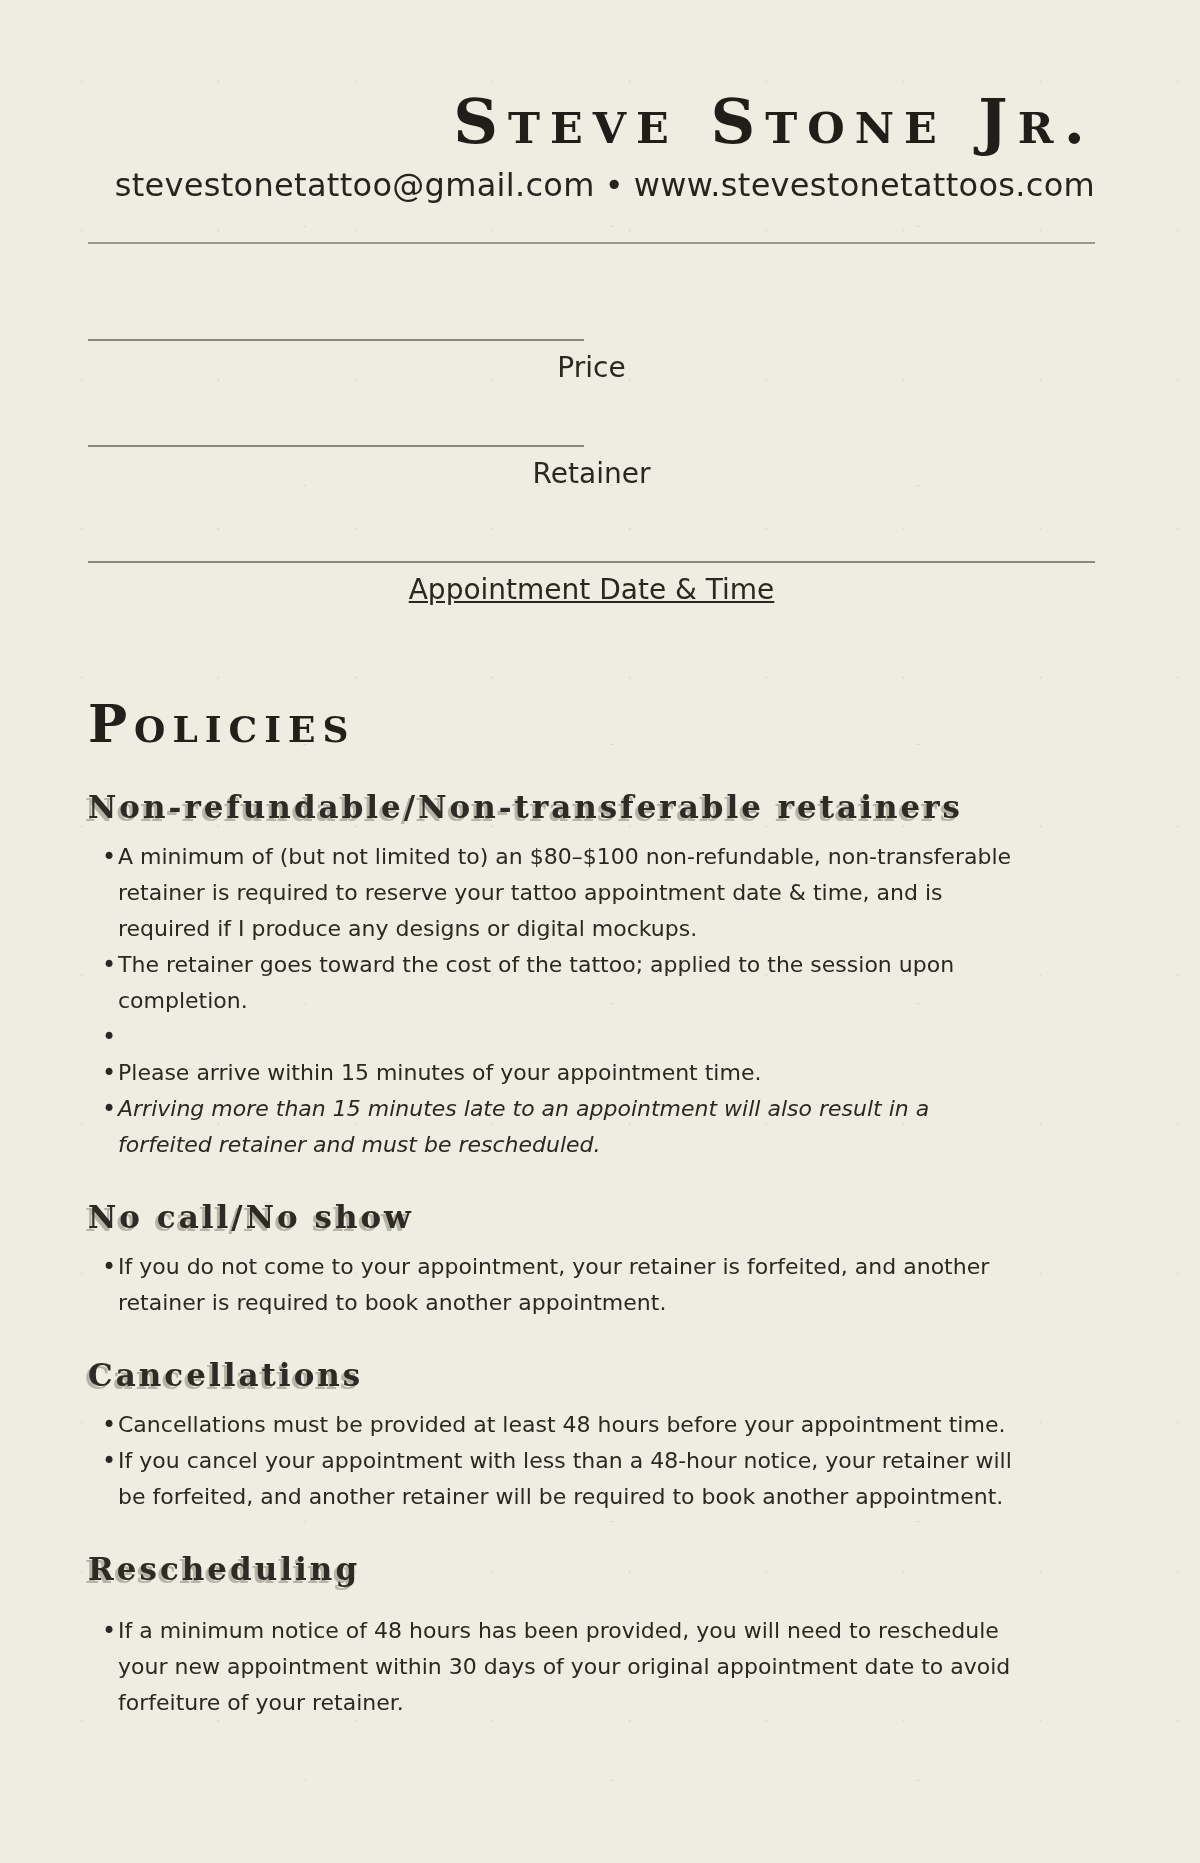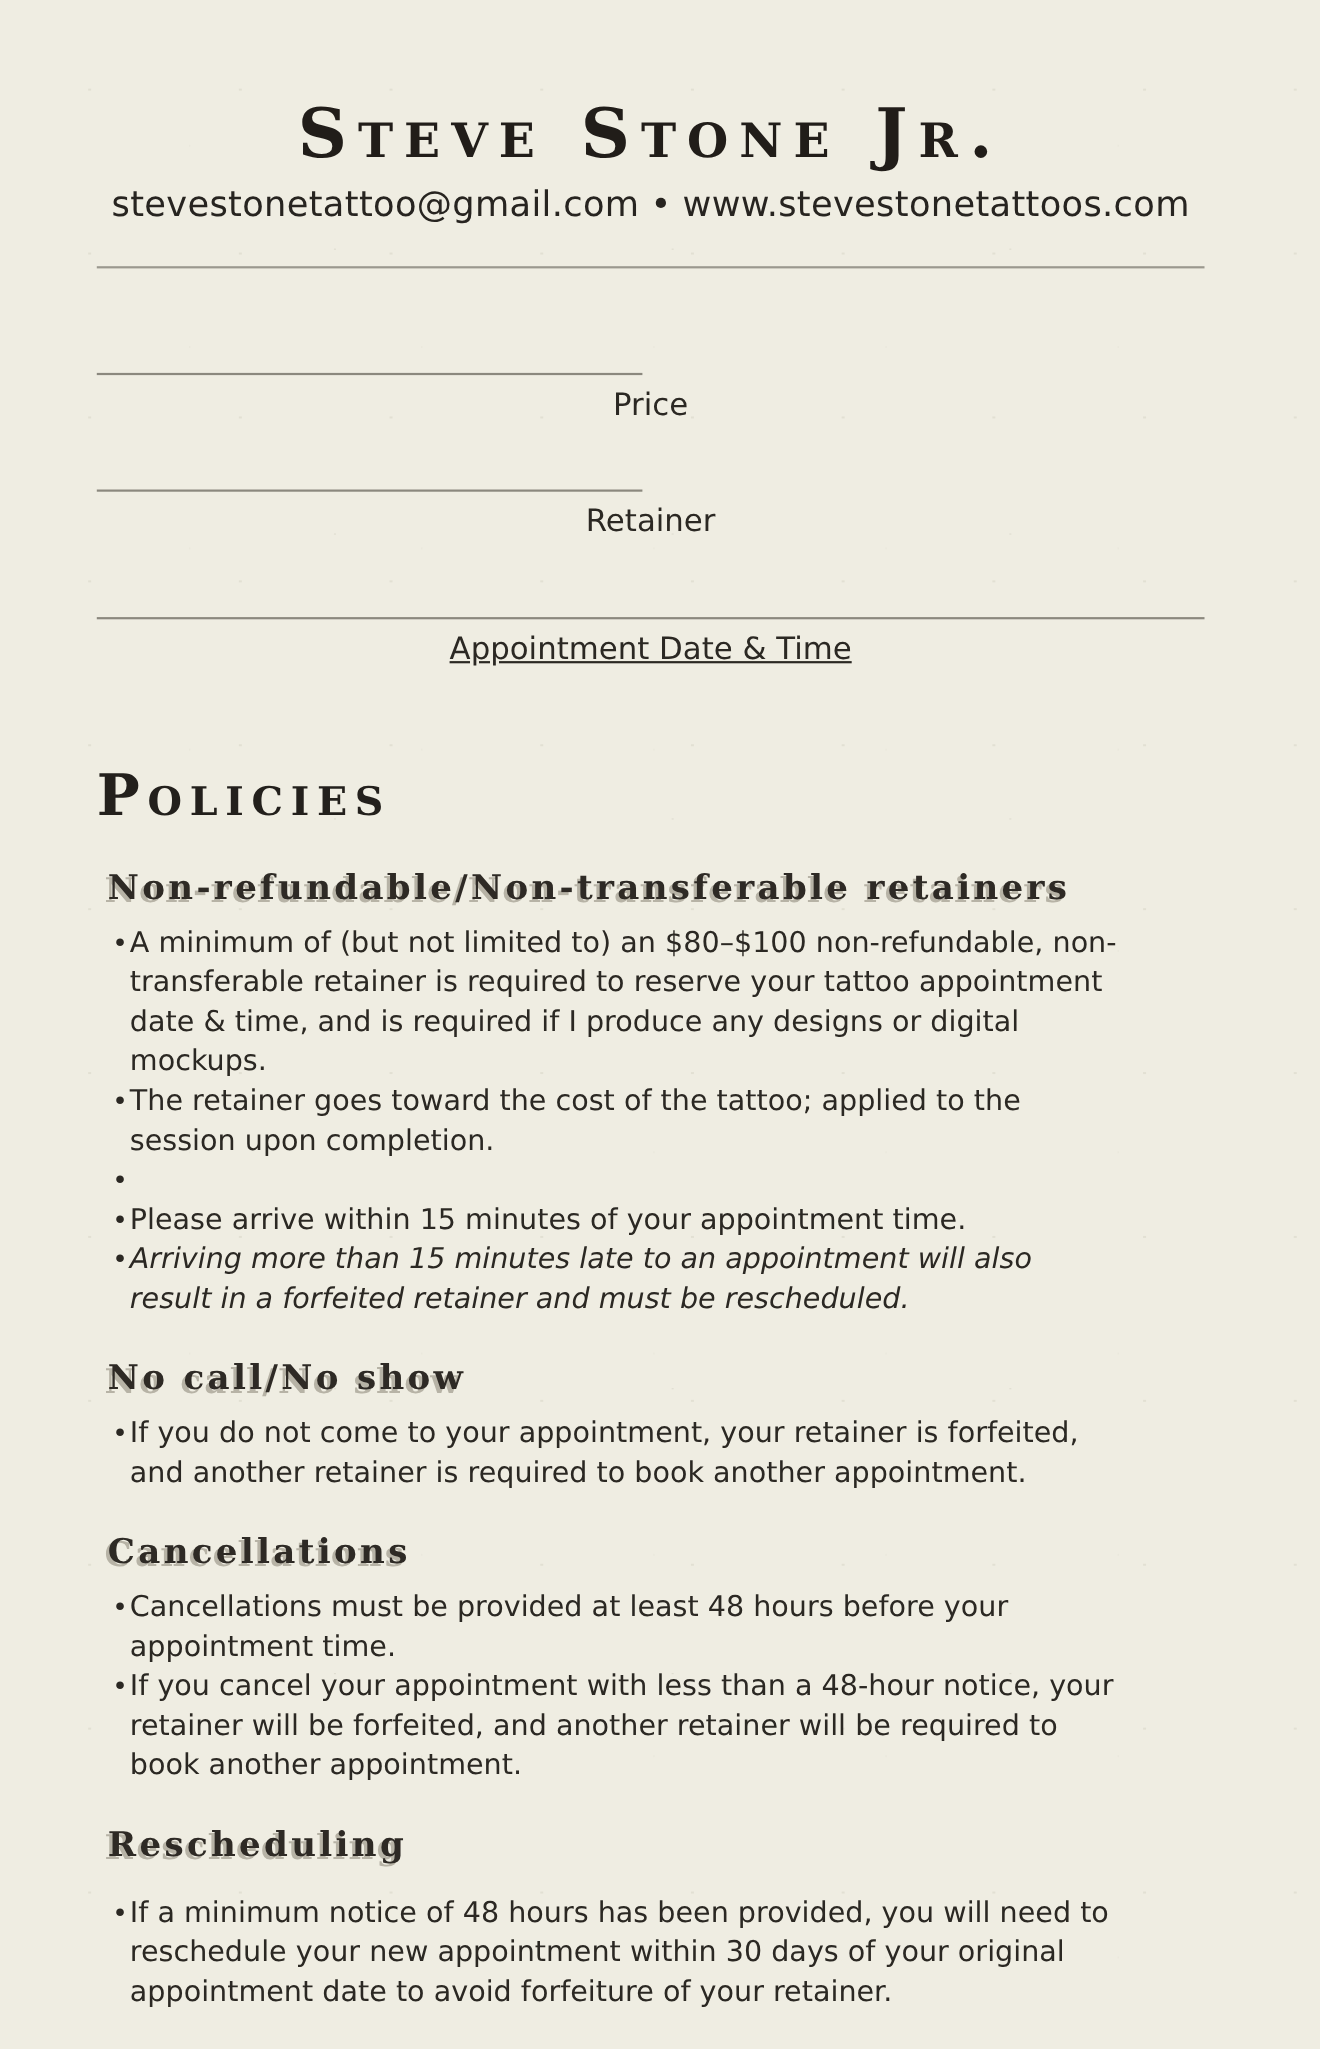--- a/index.html
+++ b/index.html
@@ -21,21 +21,21 @@
     font-family: "DejaVu Sans", "Liberation Sans", sans-serif;
     box-sizing: border-box;
   }
   .page {
     box-sizing: border-box;
     width: 1200px;
     height: 1863px;
     padding: 86px 105px 0 88px;
   }
   
-  .doc-header { text-align: center; }
+  .doc-header { text-align: right; }
   .doc-title {
     margin: 0;
     font-family: "DejaVu Serif", "Liberation Serif", serif;
     font-variant: small-caps;
     font-weight: 700;
     font-size: 62px;
     line-height: 72px;
     letter-spacing: 10px;
     color: #211d19;
     white-space: nowrap;
@@ -78,21 +78,21 @@
     font-family: "DejaVu Serif", "Liberation Serif", serif;
     font-variant: small-caps;
     font-weight: 700;
     font-size: 52px;
     line-height: 58px;
     letter-spacing: 7px;
     color: #23201c;
   }
   .policy-section { margin-top: 34px; }
   .section-heading {
-    margin: 10px;
+    margin: 0;
     font-family: "DejaVu Serif", "Liberation Serif", serif;
     font-weight: 700;
     font-size: 31px;
     line-height: 40px;
     letter-spacing: 3px;
     color: #2e2a25;
     text-shadow: -3px 3px 0 #b7b3a6;
   }
   .bullet-list {
     list-style: none;
@@ -108,21 +108,21 @@
   .dot {
     flex: 0 0 auto;
     width: 16px;
     font-size: 24px;
     line-height: 36px;
     color: #2b2823;
   }
   .bullet-text {
     flex: 0 1 auto;
     max-width: 900px;
-    font-size: 26px;
+    font-size: 22px;
     line-height: 36px;
     color: #2b2823;
   }
   .bullet-item.italic .bullet-text { font-style: italic; }
 </style>
 </head>
 <body>
 
 <div class="page">
 

